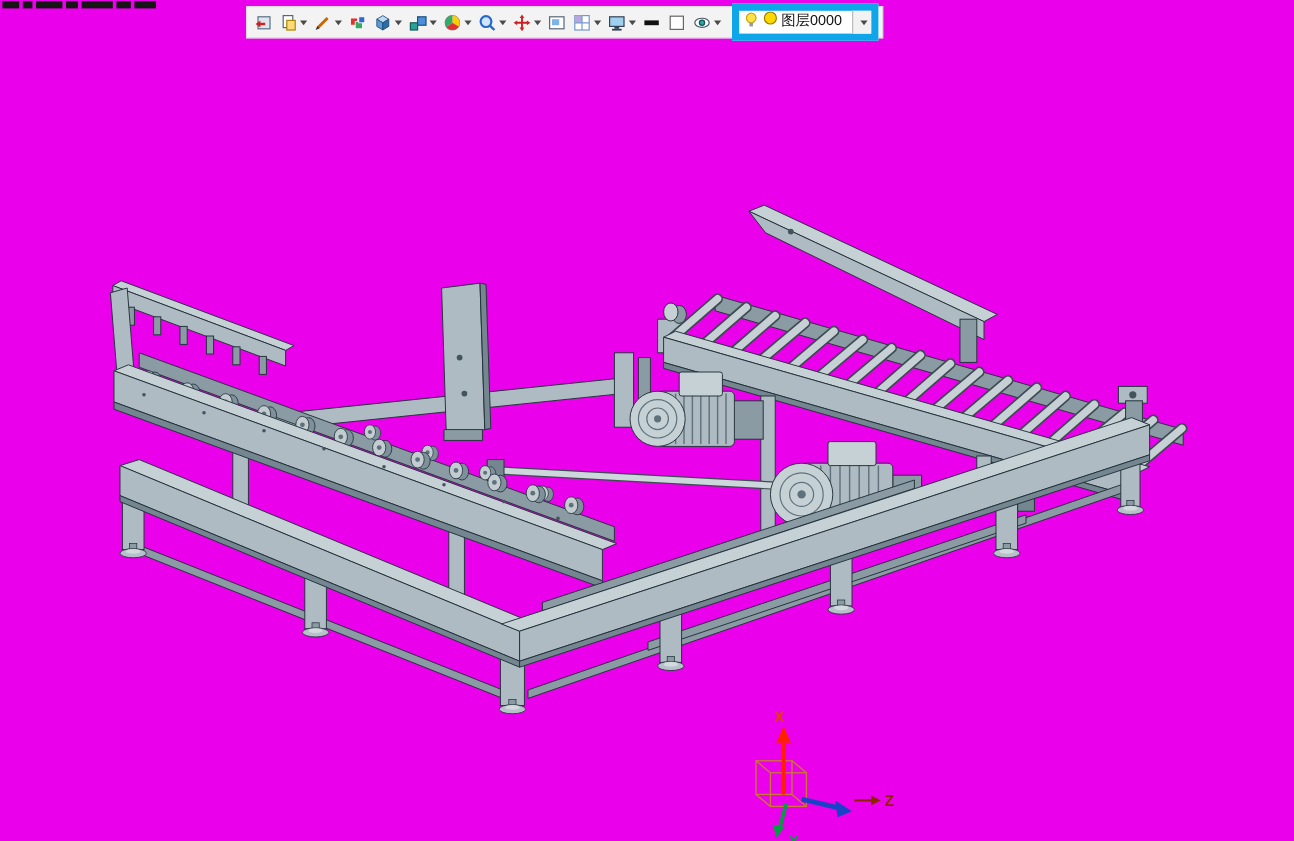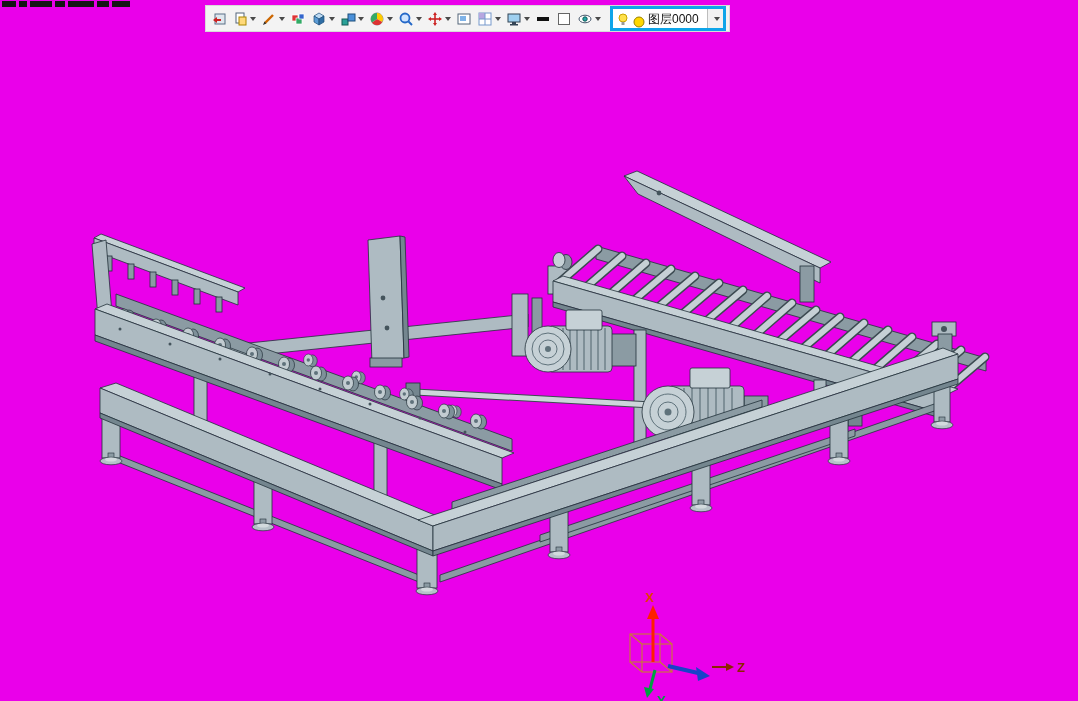--- a/index.html
+++ b/index.html
@@ -10,21 +10,21 @@
   .title-remnant{position:absolute;left:2px;top:0;height:7px;display:flex;gap:3px;align-items:center;}
   .title-remnant i{display:block;height:6px;background:#151515;}
 
   
   .toolbar{position:absolute;left:205px;top:5px;height:25px;display:flex;align-items:center;gap:1px;
            background:#f3f3f3;border:1px solid #d9d9d9;padding:0 3px;}
   .tb-btn{display:flex;align-items:center;height:21px;padding:0 2px;border-radius:2px;cursor:default;}
   .tb-btn svg{display:block;}
   .caret{width:0;height:0;border-left:3px solid transparent;border-right:3px solid transparent;
          border-top:4px solid #4a4a4a;margin-left:2px;}
-  .layer-combo{display:flex;align-items:flex-end;gap:3px;background:#ffffff;border:3px solid #0ea5e9;
+  .layer-combo{display:flex;align-items:flex-start;gap:3px;background:#ffffff;border:6px solid #0ea5e9;
                height:19px;margin-left:6px;padding:0 0 0 3px;font-size:12px;color:#111;}
   .layer-combo .val{min-width:56px;white-space:nowrap;}
   .combo-btn{width:15px;height:19px;border-left:1px solid #bdbdbd;display:flex;align-items:center;
              justify-content:center;background:#f2f2f2;}
 
   
   .m-light{fill:#c6d1d6;stroke:#22313a;stroke-width:.8;}
   .m-mid{fill:#aebbc2;stroke:#22313a;stroke-width:.8;}
   .m-dark{fill:#8b9ba3;stroke:#22313a;stroke-width:.8;}
   .m-darker{fill:#74868f;stroke:#22313a;stroke-width:.8;}

